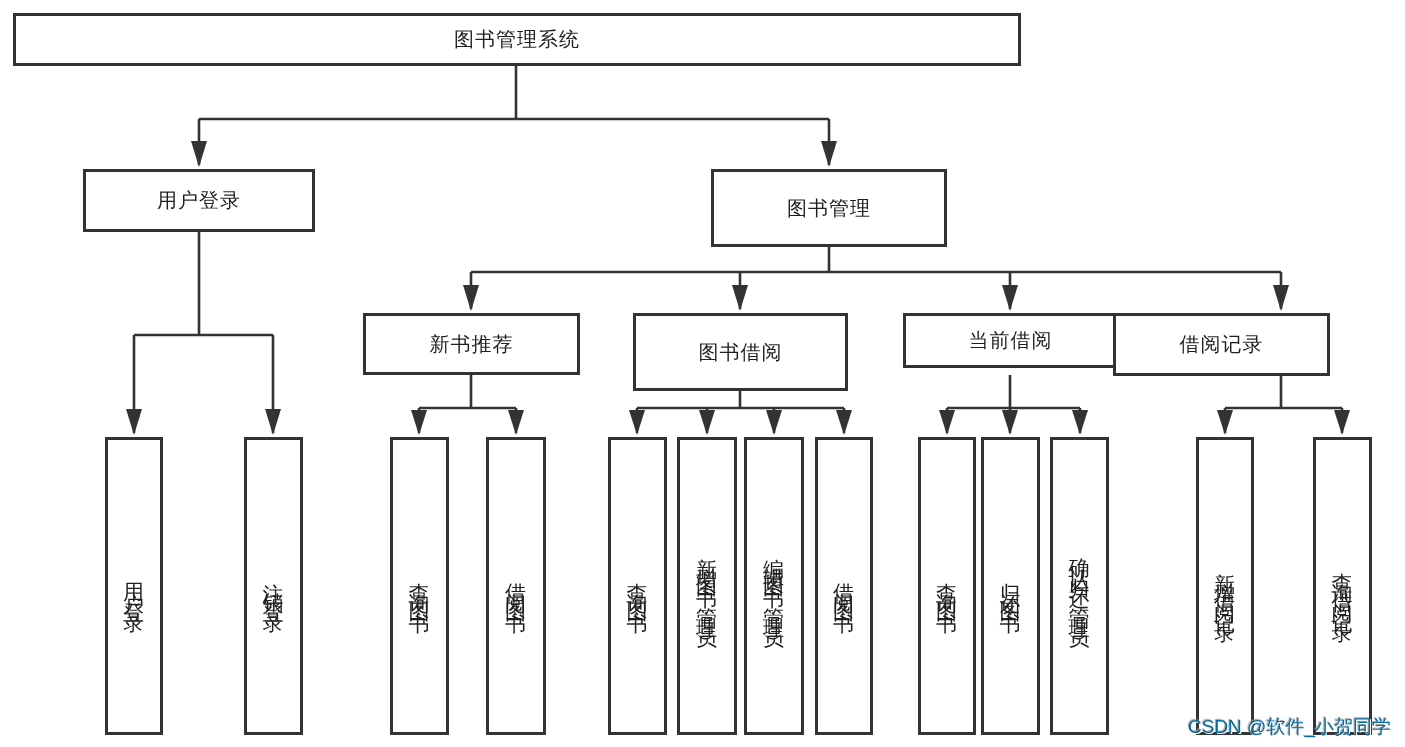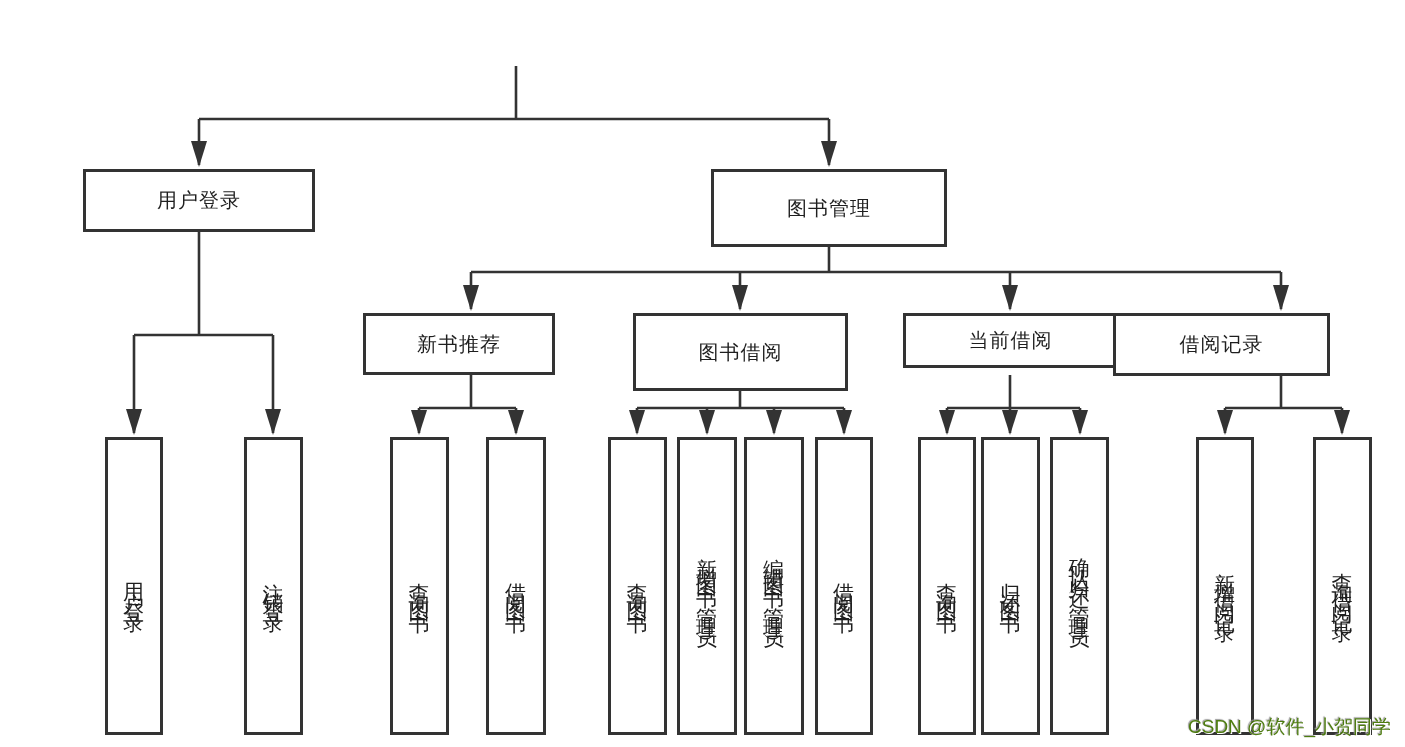--- a/index.html
+++ b/index.html
@@ -24,21 +24,21 @@
     font-size:21px;
     letter-spacing:10px;
     line-height:1;
   }
   .watermark{
     position:absolute;
     left:1188px;
     top:714px;
     z-index:5;
     font-size:19px;
-    color:#4d7c0f;
+    color:#0369a1;
     text-shadow:1px 1px 0 #ffffff,-1px -1px 1px #9a9a9a;
     white-space:nowrap;
   }
 </style>
 </head>
 <body>
 
 <div id="stage">
 
   <svg id="wires" viewBox="0 0 1405 747" xmlns="http://www.w3.org/2000/svg">
@@ -74,25 +74,26 @@
       <polygon points="774,435 766,410 782,410"></polygon>
       <polygon points="844,435 836,410 852,410"></polygon>
       <polygon points="947,435 939,410 955,410"></polygon>
       <polygon points="1010,435 1002,410 1018,410"></polygon>
       <polygon points="1080,435 1072,410 1088,410"></polygon>
       <polygon points="1225,435 1217,410 1233,410"></polygon>
       <polygon points="1342,435 1334,410 1350,410"></polygon>
     </g>
   </svg>
 
+  <div class="box h" style="left:13px;top:13px;width:1008px;height:53px">图书管理系统</div>
 
   <div class="box h" style="left:83px;top:169px;width:232px;height:63px">用户登录</div>
   <div class="box h" style="left:711px;top:169px;width:236px;height:78px">图书管理</div>
 
-  <div class="box h" style="left:363px;top:313px;width:192px;height:62px">新书推荐</div>
+  <div class="box h" style="left:363px;top:313px;width:217px;height:62px">新书推荐</div>
   <div class="box h" style="left:633px;top:313px;width:215px;height:78px">图书借阅</div>
   <div class="box h" style="left:903px;top:313px;width:215px;height:55px">当前借阅</div>
   <div class="box h" style="left:1113px;top:313px;width:217px;height:63px">借阅记录</div>
 
   <div class="box v" style="left:105px;top:437px;width:58px;height:298px">用户登录</div>
   <div class="box v" style="left:244px;top:437px;width:59px;height:298px">注销登录</div>
 
   <div class="box v" style="left:390px;top:437px;width:59px;height:298px">查询图书</div>
   <div class="box v" style="left:486px;top:437px;width:60px;height:298px">借阅图书</div>
 

